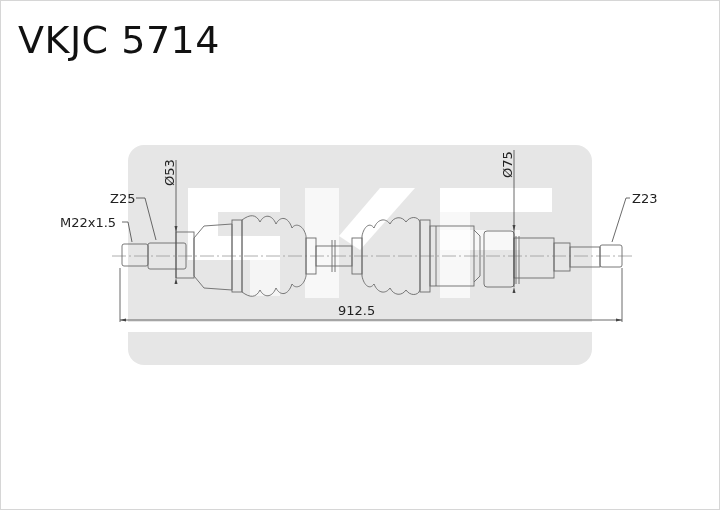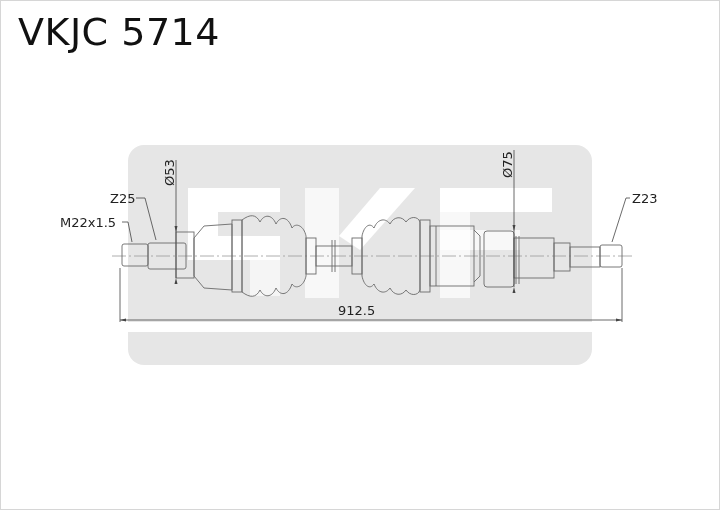--- a/index.html
+++ b/index.html
@@ -1,18 +1,18 @@
 <!DOCTYPE html>
 <html><head>
 <meta charset="utf-8">
 <style>
   html, body { margin: 0; padding: 0; background: #ffffff; }
   body { width: 720px; height: 510px; position: relative; overflow: hidden; font-family: "DejaVu Sans", sans-serif; }
   .frame { position: absolute; left: 0; top: 0; width: 718px; height: 508px; border: 1px solid #d6d6d6; }
-  .title { position: absolute; left: 18px; top: 10px; font-size: 38px; color: #111; letter-spacing: 0.5px; font-family: "DejaVu Sans", sans-serif; font-weight: normal; }
+  .title { position: absolute; left: 18px; top: 18px; font-size: 38px; color: #111; letter-spacing: 0.5px; font-family: "DejaVu Sans", sans-serif; font-weight: normal; }
   svg.drawing { position: absolute; left: 0; top: 0; }
   .lbl { font-family: "DejaVu Sans", sans-serif; font-size: 13px; fill: #222; }
 </style>
 </head>
 <body>
 
 <div class="frame"></div>
 
 <div class="title">VKJC 5714</div>
 

